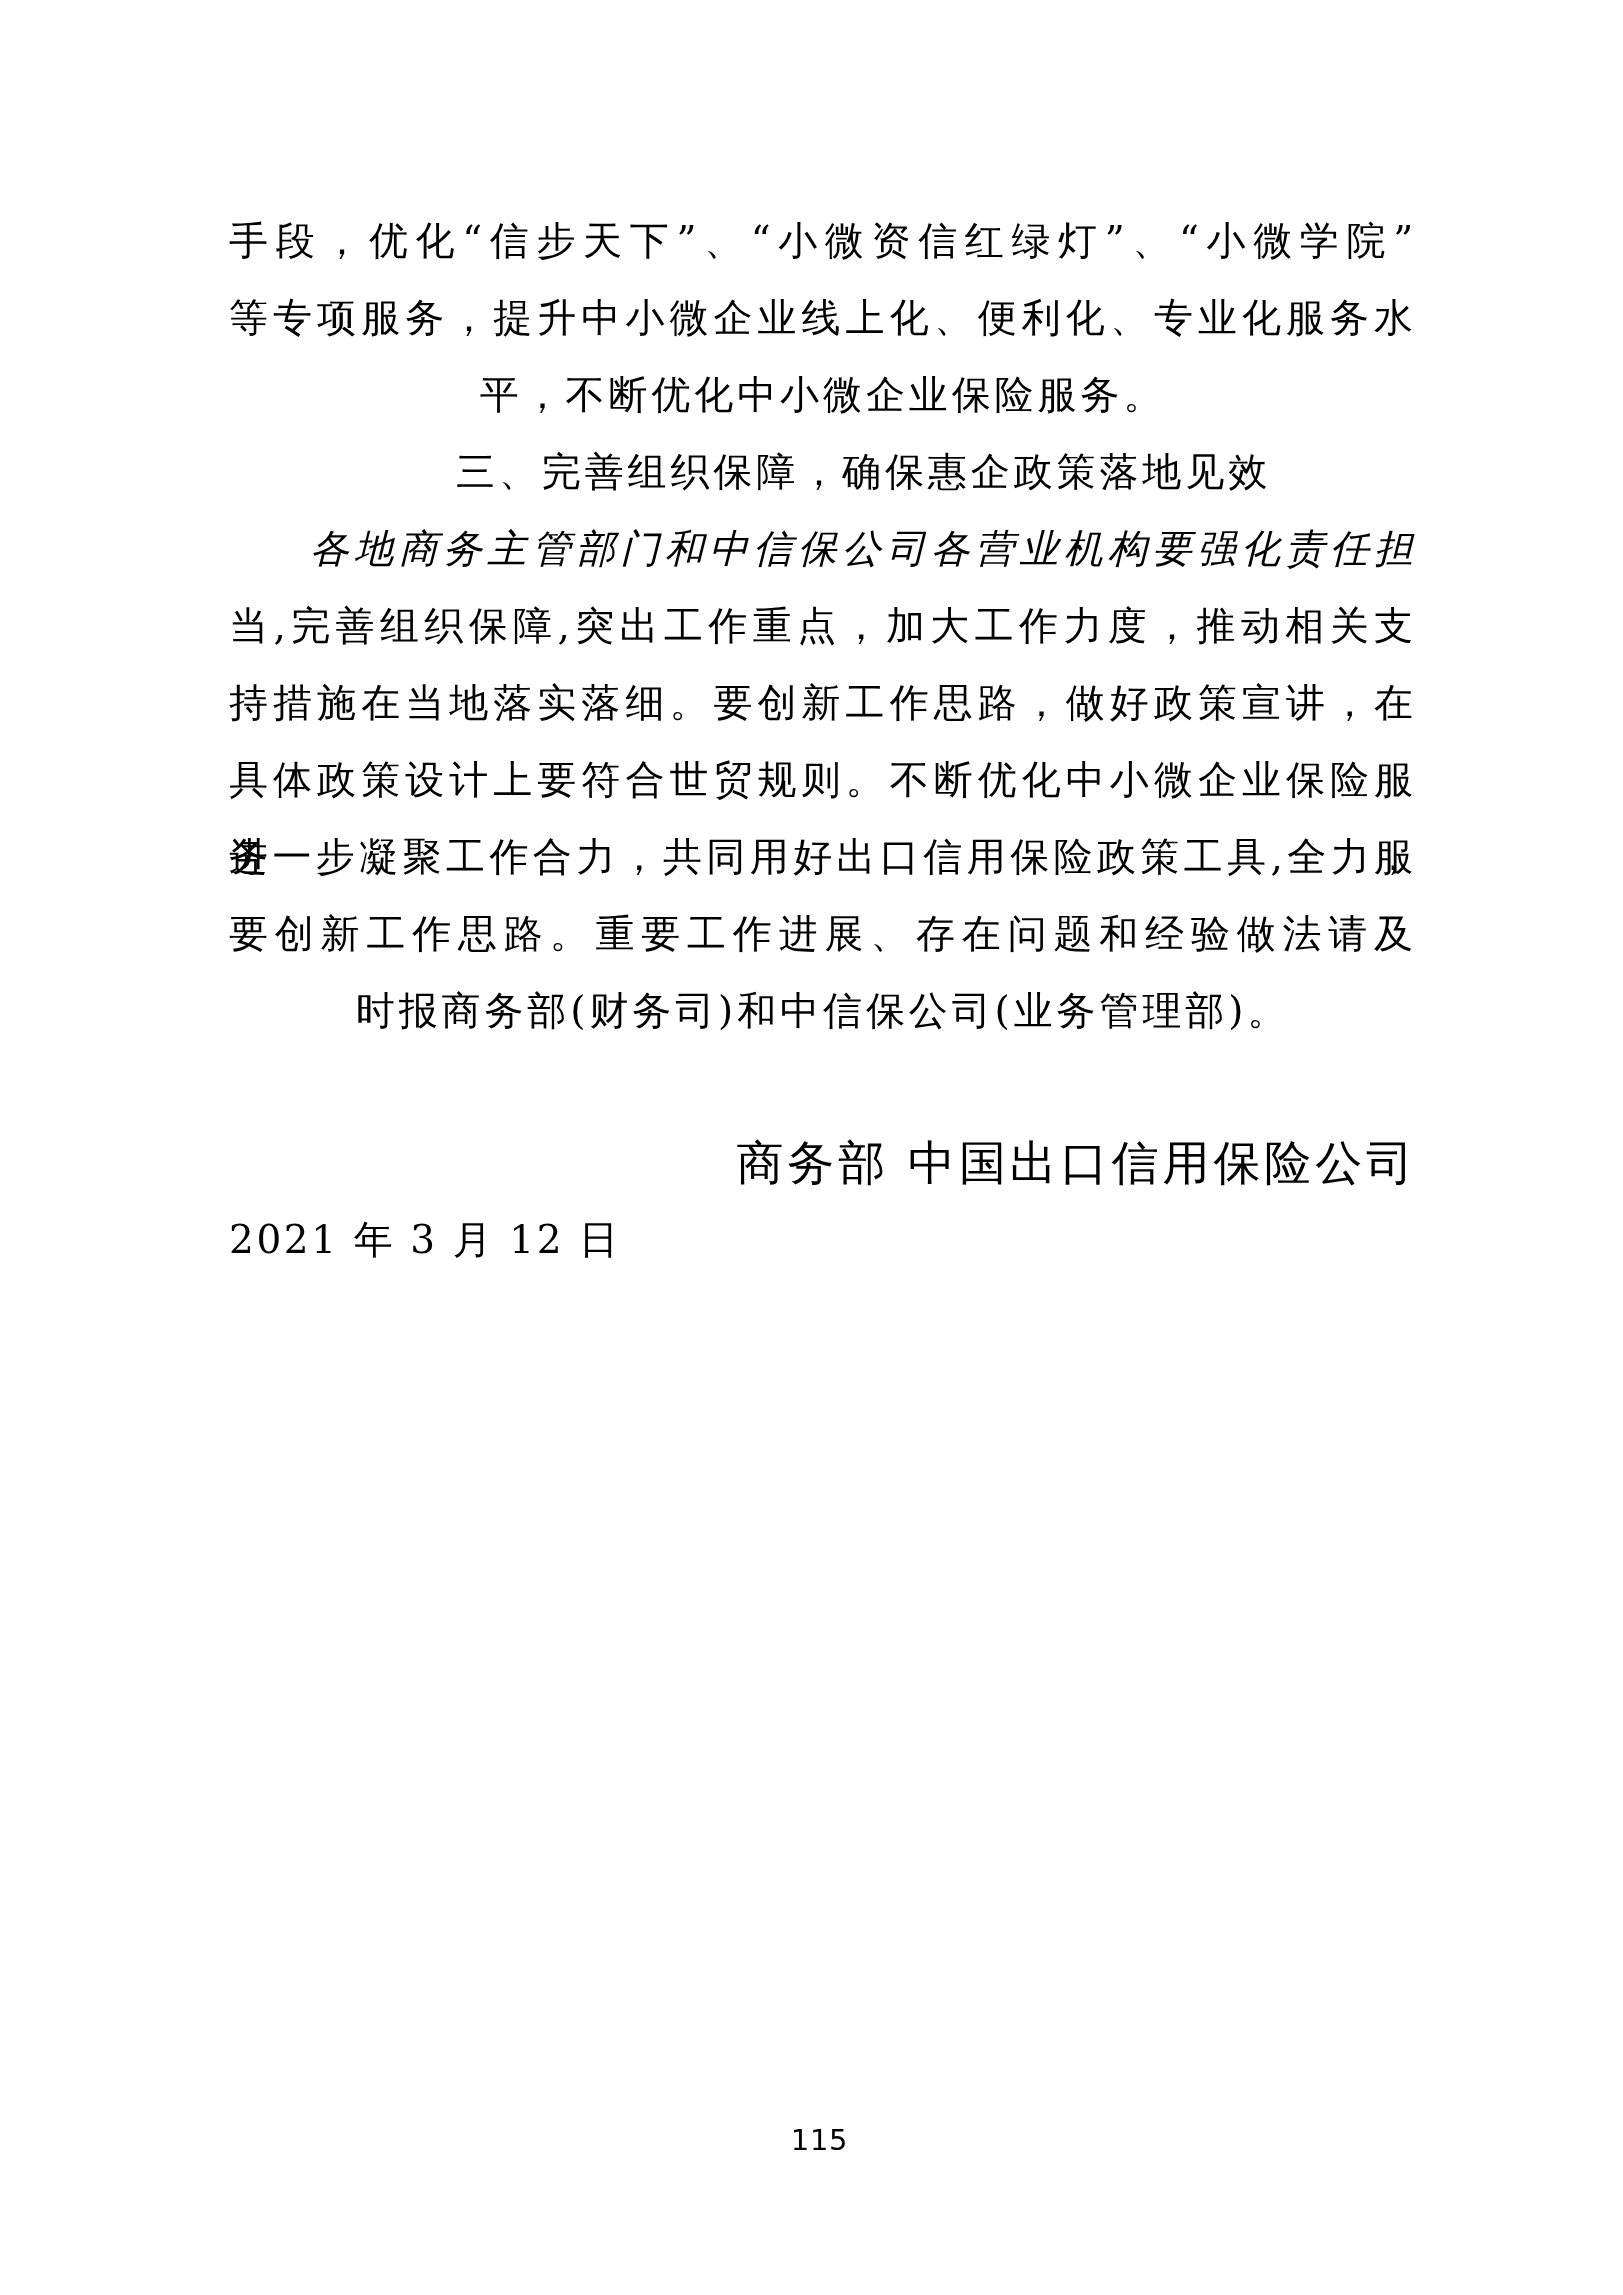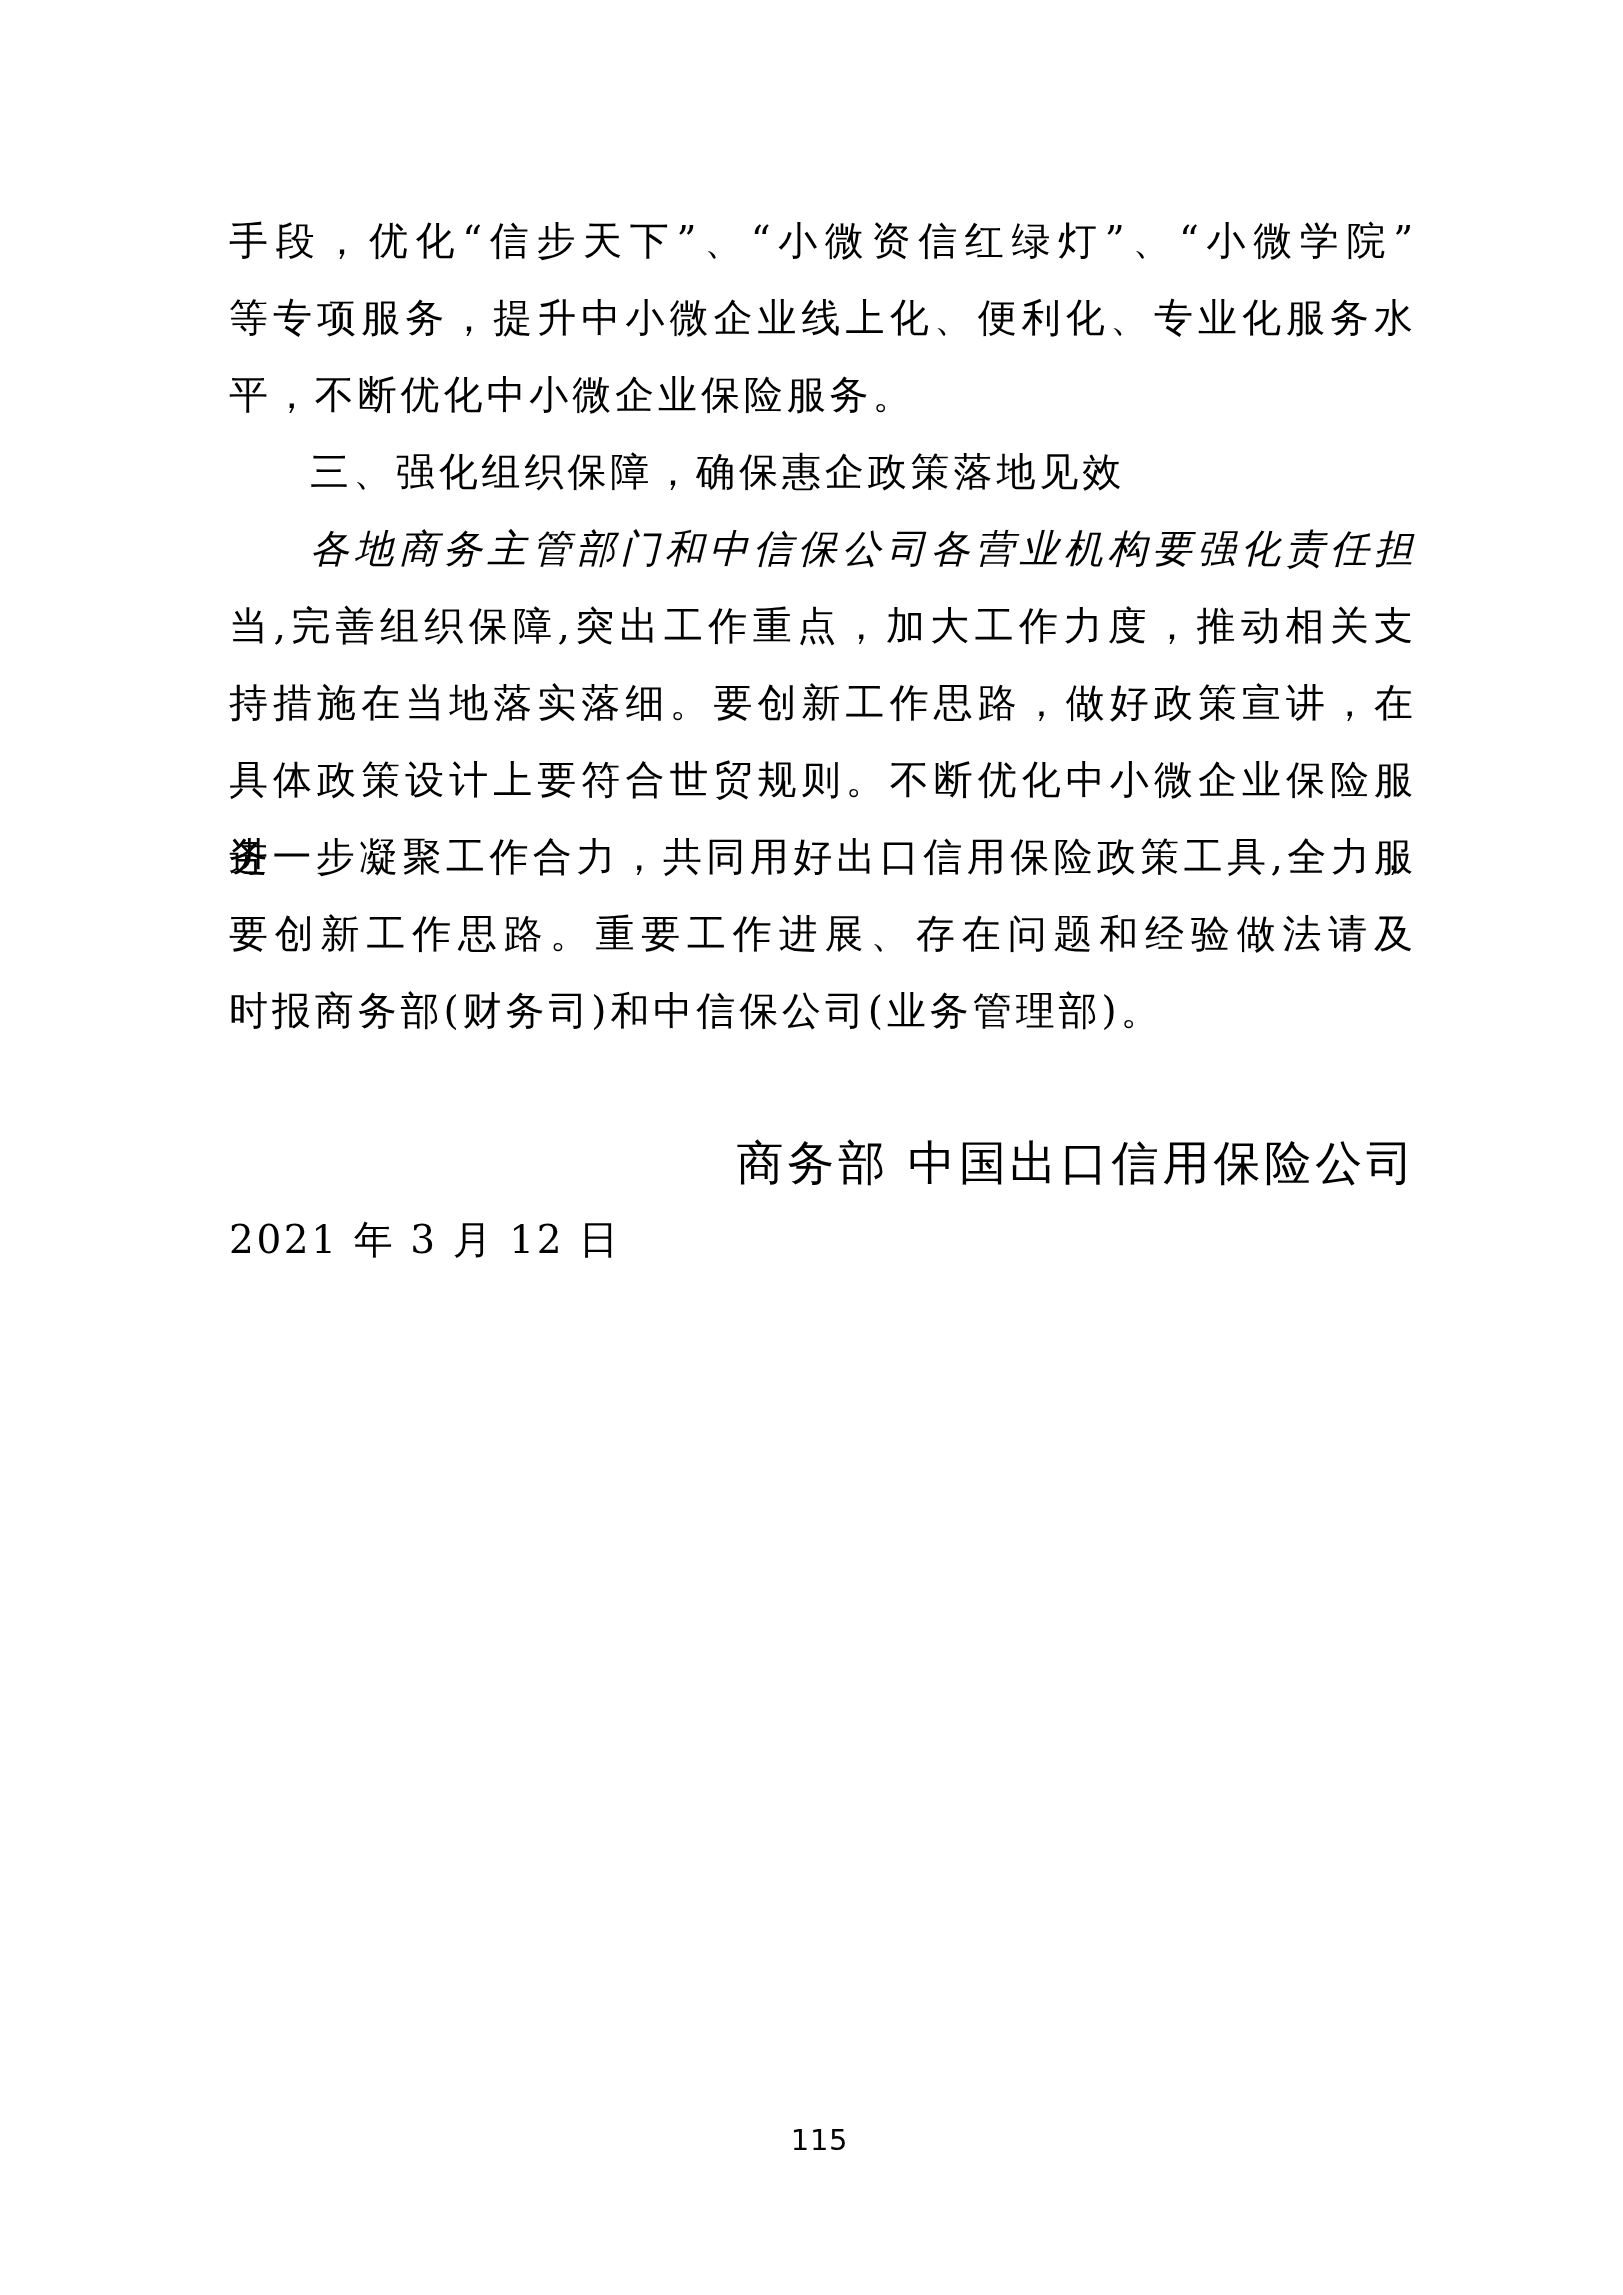--- a/index.html
+++ b/index.html
@@ -21,21 +21,21 @@
     left: 229px;
     top: 202px;
     width: 1188px;
   }
   .line {
     font-size: 39px;
     line-height: 77px;
     height: 77px;
     letter-spacing: 3.9px;
     white-space: normal;
-    text-align: left;
+    text-align: center;
   }
   .line.just {
     text-align: justify;
     text-align-last: justify;
   }
   .sig-row {
     margin-top: 75px;
     font-size: 47px;
     line-height: 77px;
     height: 77px;
@@ -67,21 +67,21 @@
 <body>
 
 <div class="page">
 
   <div class="content">
 
     <div>
         <div class="line just">手段，优化“信步天下”、“小微资信红绿灯”、“小微学院”</div>
         <div class="line just">等专项服务，提升中小微企业线上化、便利化、专业化服务水</div>
         <div class="line">平，不断优化中小微企业保险服务。</div>
-        <div class="line" style="text-indent: 81px;">三、强化组织保障，确保惠企政策落地见效</div>
+        <div class="line" style="text-indent: 81px;">三、完善组织保障，确保惠企政策落地见效</div>
         <div class="line just" style="text-indent: 81px; font-style: italic;">各地商务主管部门和中信保公司各营业机构要强化责任担</div>
         <div class="line just">当,完善组织保障,突出工作重点，加大工作力度，推动相关支</div>
         <div class="line just">持措施在当地落实落细。要创新工作思路，做好政策宣讲，在</div>
         <div class="line just">具体政策设计上要符合世贸规则。不断优化中小微企业保险服务，</div>
         <div class="line just">进一步凝聚工作合力，共同用好出口信用保险政策工具,全力服</div>
         <div class="line just">要创新工作思路。重要工作进展、存在问题和经验做法请及</div>
         <div class="line">时报商务部(财务司)和中信保公司(业务管理部)。</div>
       </div>
 
     <div class="sig-row">商务部 中国出口信用保险公司</div>

